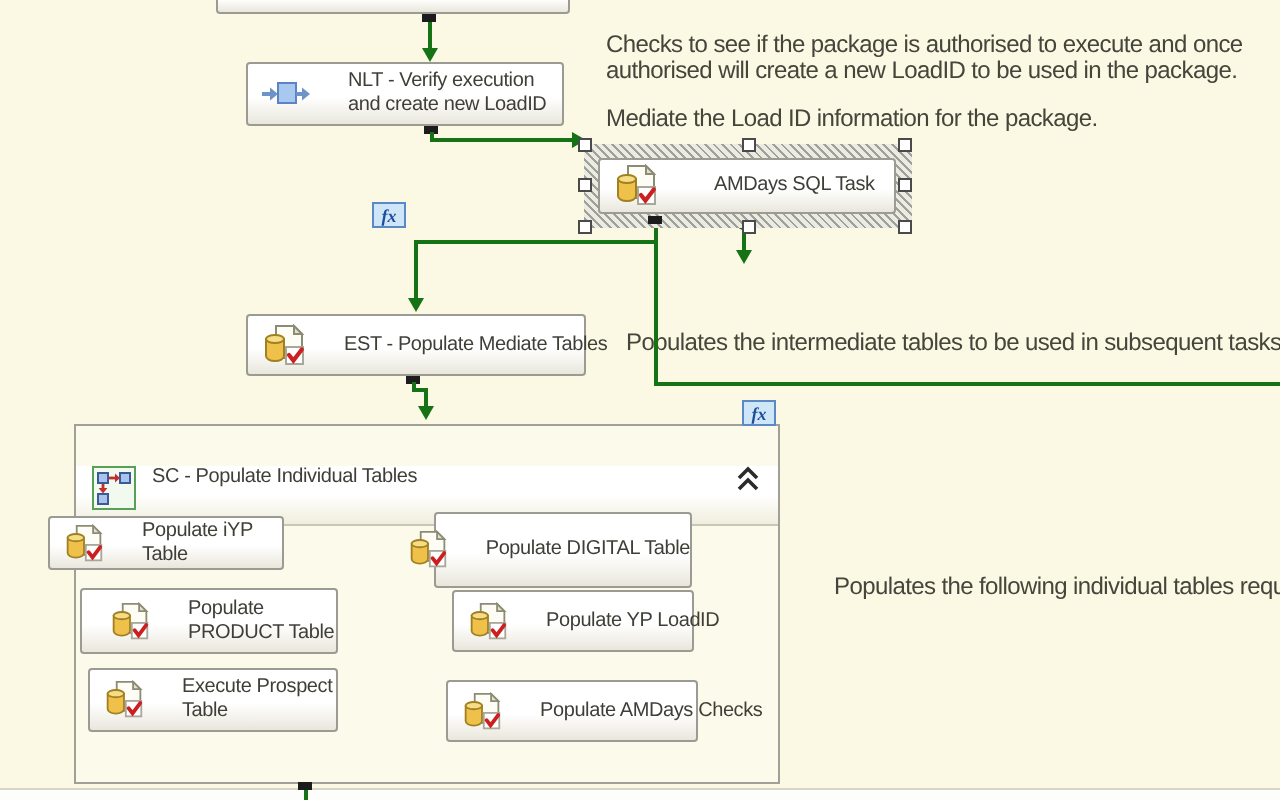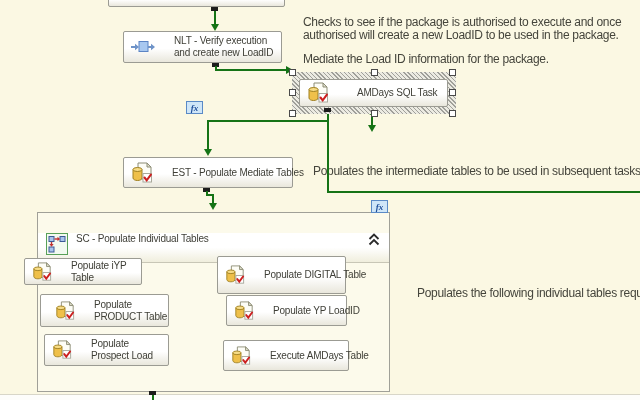--- a/index.html
+++ b/index.html
@@ -118,24 +118,24 @@
 
   <div class="task ctask" style="left:44px;top:334px;width:125px;height:32px;">
     <svg width="20" height="20" viewBox="0 0 22 22">
       <path d="M7 1 h9 l4 4 v12 h-13 z" fill="#fdfdf6" stroke="#8c8c74"></path>
       <path d="M16 1 l4 4 h-4 z" fill="#e2e2d0" stroke="#8c8c74"></path>
       <path d="M2 7.5 v8.5 c0 1.4 2 2.5 4.5 2.5 s4.5 -1.1 4.5 -2.5 v-8.5 z" fill="#efc04a" stroke="#a08020"></path>
       <ellipse cx="6.5" cy="7.5" rx="4.5" ry="2" fill="#f7dc86" stroke="#a08020"></ellipse>
       <rect x="12" y="11.5" width="8.5" height="8.5" fill="#ffffff" stroke="#a8a89a"></rect>
       <path d="M13.5 15.5 l2.2 2.8 l4.2 -5.6" fill="none" stroke="#cc2020" stroke-width="2.1" stroke-linecap="round"></path>
     </svg>
-    <span class="lbl" style="width:84px;">Populate Prospect Load</span>
-  </div>
-
-  <div class="task ctask" style="left:217px;top:256px;width:129px;height:38px;">
+    <span class="lbl" style="width:84px;">Execute Prospect Table</span>
+  </div>
+
+  <div class="task ctask" style="left:217px;top:256px;width:129px;height:38px;justify-content:flex-end;">
     <svg width="20" height="20" viewBox="0 0 22 22">
       <path d="M7 1 h9 l4 4 v12 h-13 z" fill="#fdfdf6" stroke="#8c8c74"></path>
       <path d="M16 1 l4 4 h-4 z" fill="#e2e2d0" stroke="#8c8c74"></path>
       <path d="M2 7.5 v8.5 c0 1.4 2 2.5 4.5 2.5 s4.5 -1.1 4.5 -2.5 v-8.5 z" fill="#efc04a" stroke="#a08020"></path>
       <ellipse cx="6.5" cy="7.5" rx="4.5" ry="2" fill="#f7dc86" stroke="#a08020"></ellipse>
       <rect x="12" y="11.5" width="8.5" height="8.5" fill="#ffffff" stroke="#a8a89a"></rect>
       <path d="M13.5 15.5 l2.2 2.8 l4.2 -5.6" fill="none" stroke="#cc2020" stroke-width="2.1" stroke-linecap="round"></path>
     </svg>
     <span class="lbl nowrap">Populate DIGITAL Table</span>
   </div>
@@ -154,21 +154,21 @@
 
   <div class="task ctask" style="left:223px;top:340px;width:126px;height:31px;">
     <svg width="20" height="20" viewBox="0 0 22 22">
       <path d="M7 1 h9 l4 4 v12 h-13 z" fill="#fdfdf6" stroke="#8c8c74"></path>
       <path d="M16 1 l4 4 h-4 z" fill="#e2e2d0" stroke="#8c8c74"></path>
       <path d="M2 7.5 v8.5 c0 1.4 2 2.5 4.5 2.5 s4.5 -1.1 4.5 -2.5 v-8.5 z" fill="#efc04a" stroke="#a08020"></path>
       <ellipse cx="6.5" cy="7.5" rx="4.5" ry="2" fill="#f7dc86" stroke="#a08020"></ellipse>
       <rect x="12" y="11.5" width="8.5" height="8.5" fill="#ffffff" stroke="#a8a89a"></rect>
       <path d="M13.5 15.5 l2.2 2.8 l4.2 -5.6" fill="none" stroke="#cc2020" stroke-width="2.1" stroke-linecap="round"></path>
     </svg>
-    <span class="lbl nowrap">Execute AMDays Table</span>
+    <span class="lbl nowrap">Populate AMDays Checks</span>
   </div>
 
   <div class="task" style="left:123px;top:31px;width:159px;height:32px;">
     <svg width="24" height="16" viewBox="0 0 24 16">
       <line x1="0" y1="8" x2="4" y2="8" stroke="#6e93c8" stroke-width="2"></line>
       <path d="M4 4.8 L8 8 L4 11.2 Z" fill="#6e93c8"></path>
       <rect x="8" y="2.5" width="9" height="10" fill="#a8c8f0" stroke="#5b84c4"></rect>
       <line x1="17" y1="8" x2="20" y2="8" stroke="#6e93c8" stroke-width="2"></line>
       <path d="M20 4.8 L24 8 L20 11.2 Z" fill="#6e93c8"></path>
     </svg>

